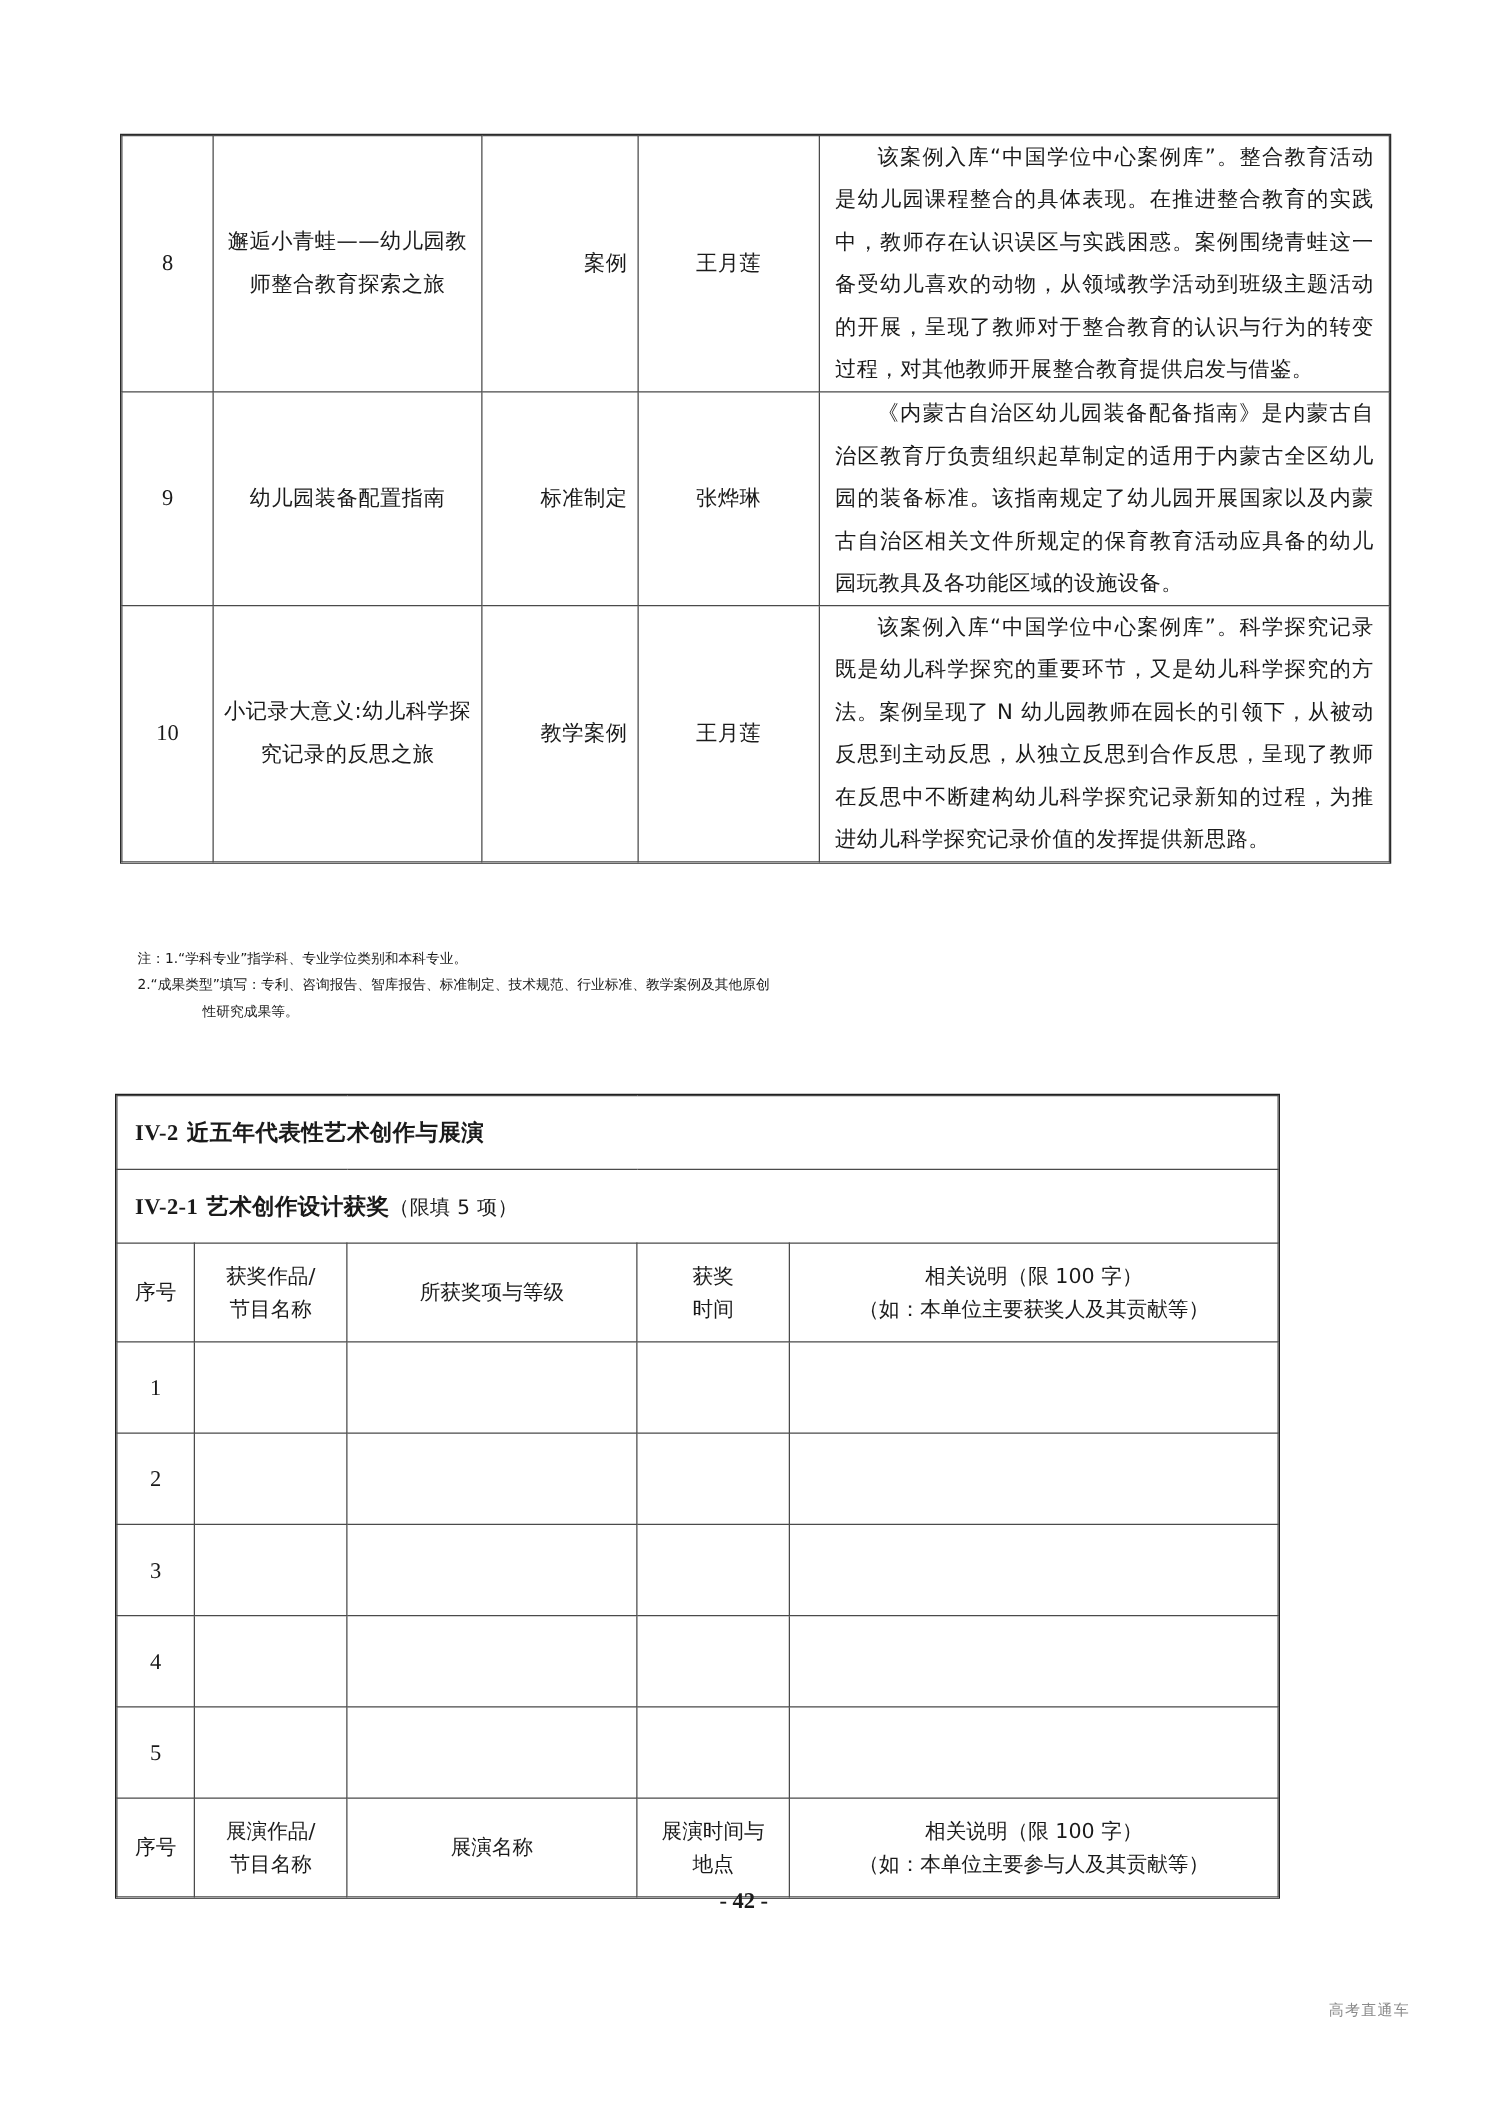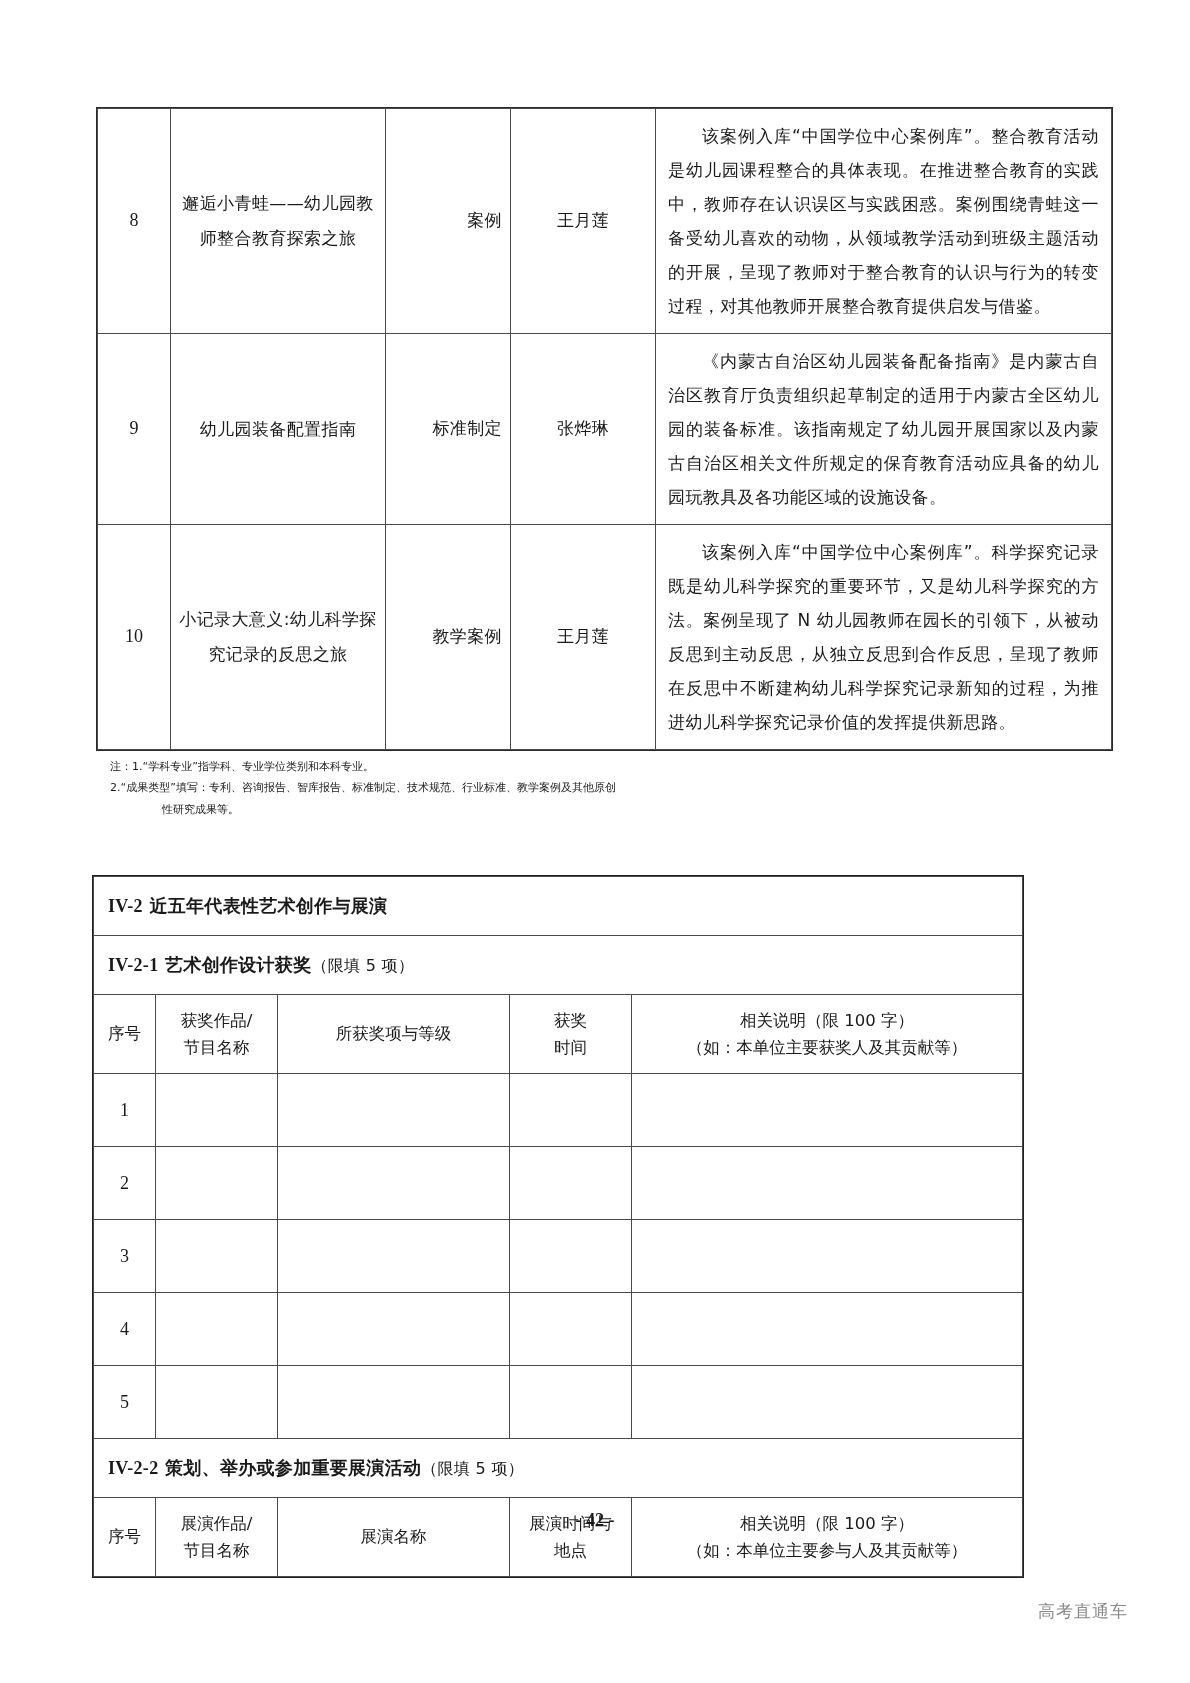--- a/index.html
+++ b/index.html
@@ -36,21 +36,21 @@
     border: 1px solid #4a4a4a;
     vertical-align: middle;
     padding: 6px 8px;
     font-size: 17px;
     line-height: 1.95;
   }
   .tbl1 .c-no   { width: 56px;  text-align: center; font-family: "Liberation Serif", serif; font-size: 18px;}
   .tbl1 .c-name { width: 198px; text-align: center; }
   .tbl1 .c-type { width: 108px; text-align: right; }
   .tbl1 .c-auth { width: 128px; text-align: center; }
-  .tbl1 .c-desc { width: 431px; text-align: justify; text-justify: inter-ideograph; padding: 10px 12px; }
+  .tbl1 .c-desc { width: 431px; text-align: justify; text-justify: inter-ideograph; padding: 0 12px; }
   .tbl1 .c-desc p {
     margin: 0;
     text-indent: 2em;
     line-height: 2.0;
   }
   .tbl1 .c-name span, .tbl1 .c-type span, .tbl1 .c-auth span,
   .tbl1 .c-desc p {
     font-family: "DejaVu Sans", "Liberation Sans", sans-serif;
     letter-spacing: 0.4px;
   }
@@ -136,21 +136,21 @@
     font-family: Liberation Serif, serif;
     font-weight: bold;
     font-size: 18px;
     color: #1a1a1a;
   }
   .watermark {
     position: absolute;
     right: 62px;
     top: 1600px;
     font-family: "DejaVu Sans", "Liberation Sans", sans-serif;
-    font-size: 17px;
+    font-size: 12px;
     color: #8a8a8a;
     letter-spacing: 1px;
   }
 </style>
 </head>
 <body>
 
 <div class="page">
 
   <table class="tbl1">
@@ -262,26 +262,20 @@
           <td></td>
         </tr>
         <tr class="rowline">
           <td class="idx">5</td>
           <td></td>
           <td></td>
           <td></td>
           <td></td>
         </tr>
 
-        <tr class="sec-title">
-          <td colspan="5">
-            <span class="lat">IV-2-2</span>
-            <span>策划、举办或参加重要展演活动</span><span class="limit">（限填 5 项）</span>
-          </td>
-        </tr>
 
         <tr class="hdr">
           <td>序号</td>
           <td>
             <div>展演作品/</div>
             <div>节目名称</div>
           </td>
           <td>展演名称</td>
           <td>
             <div>展演时间与</div>

